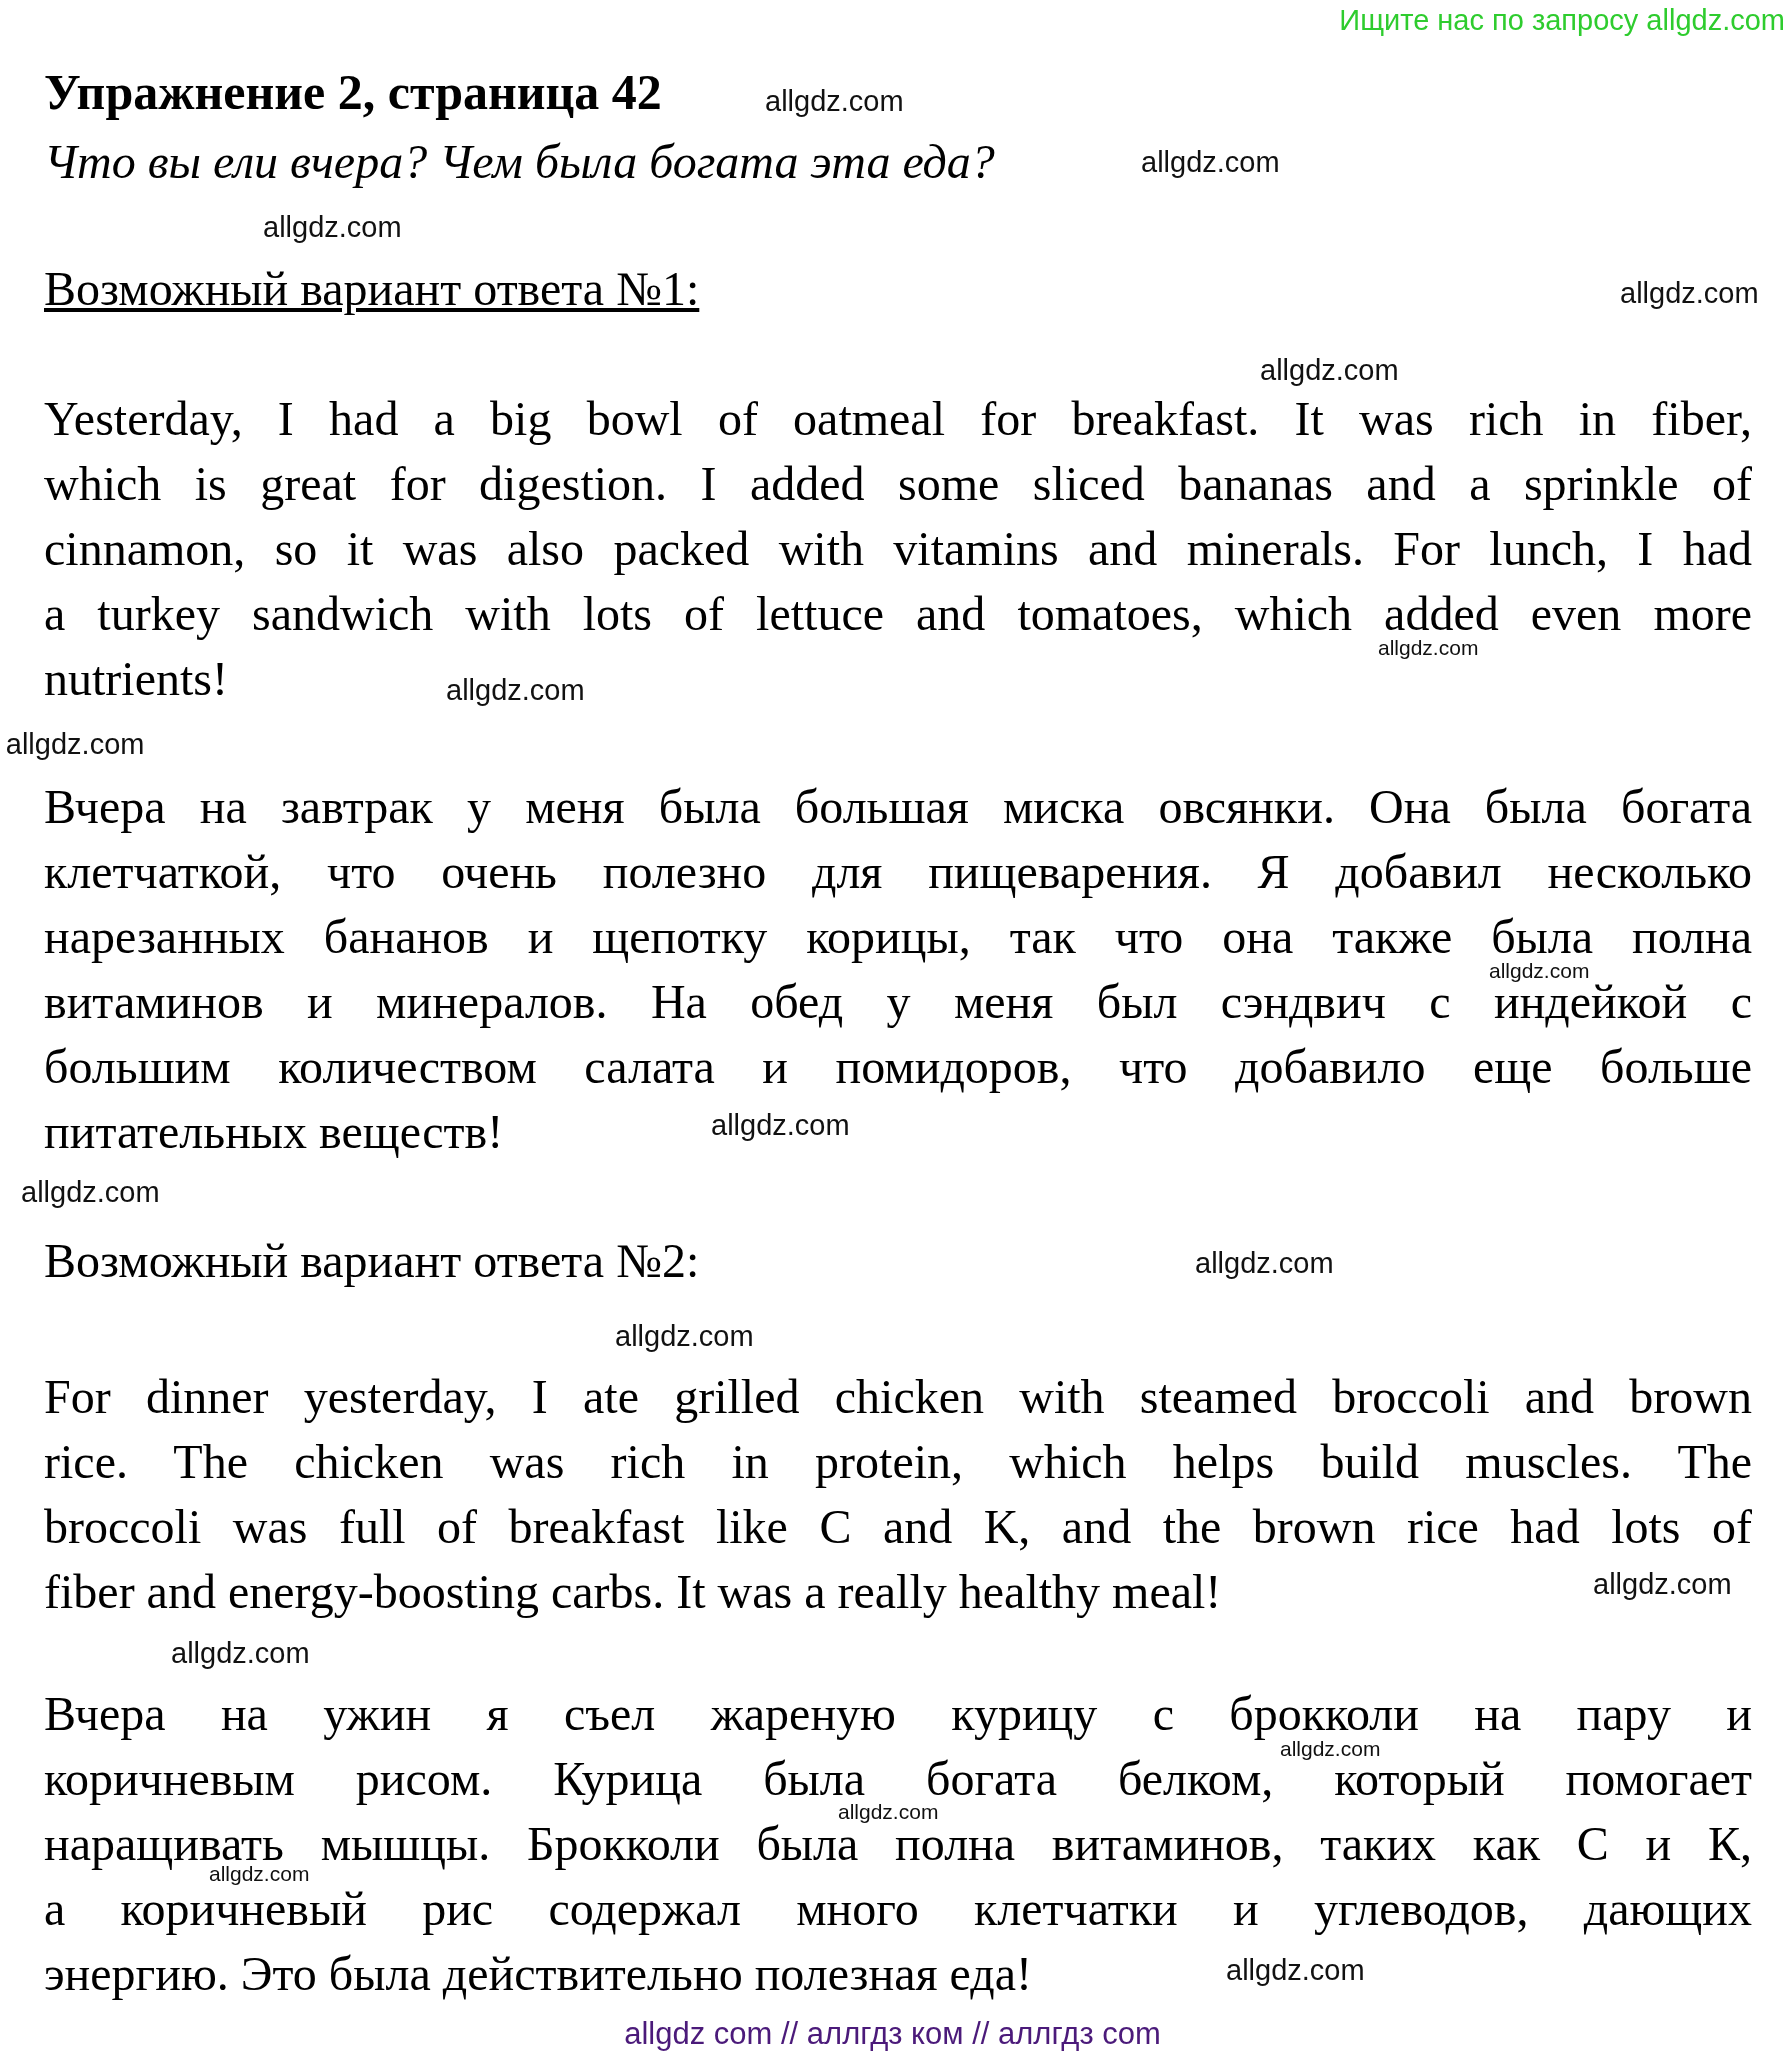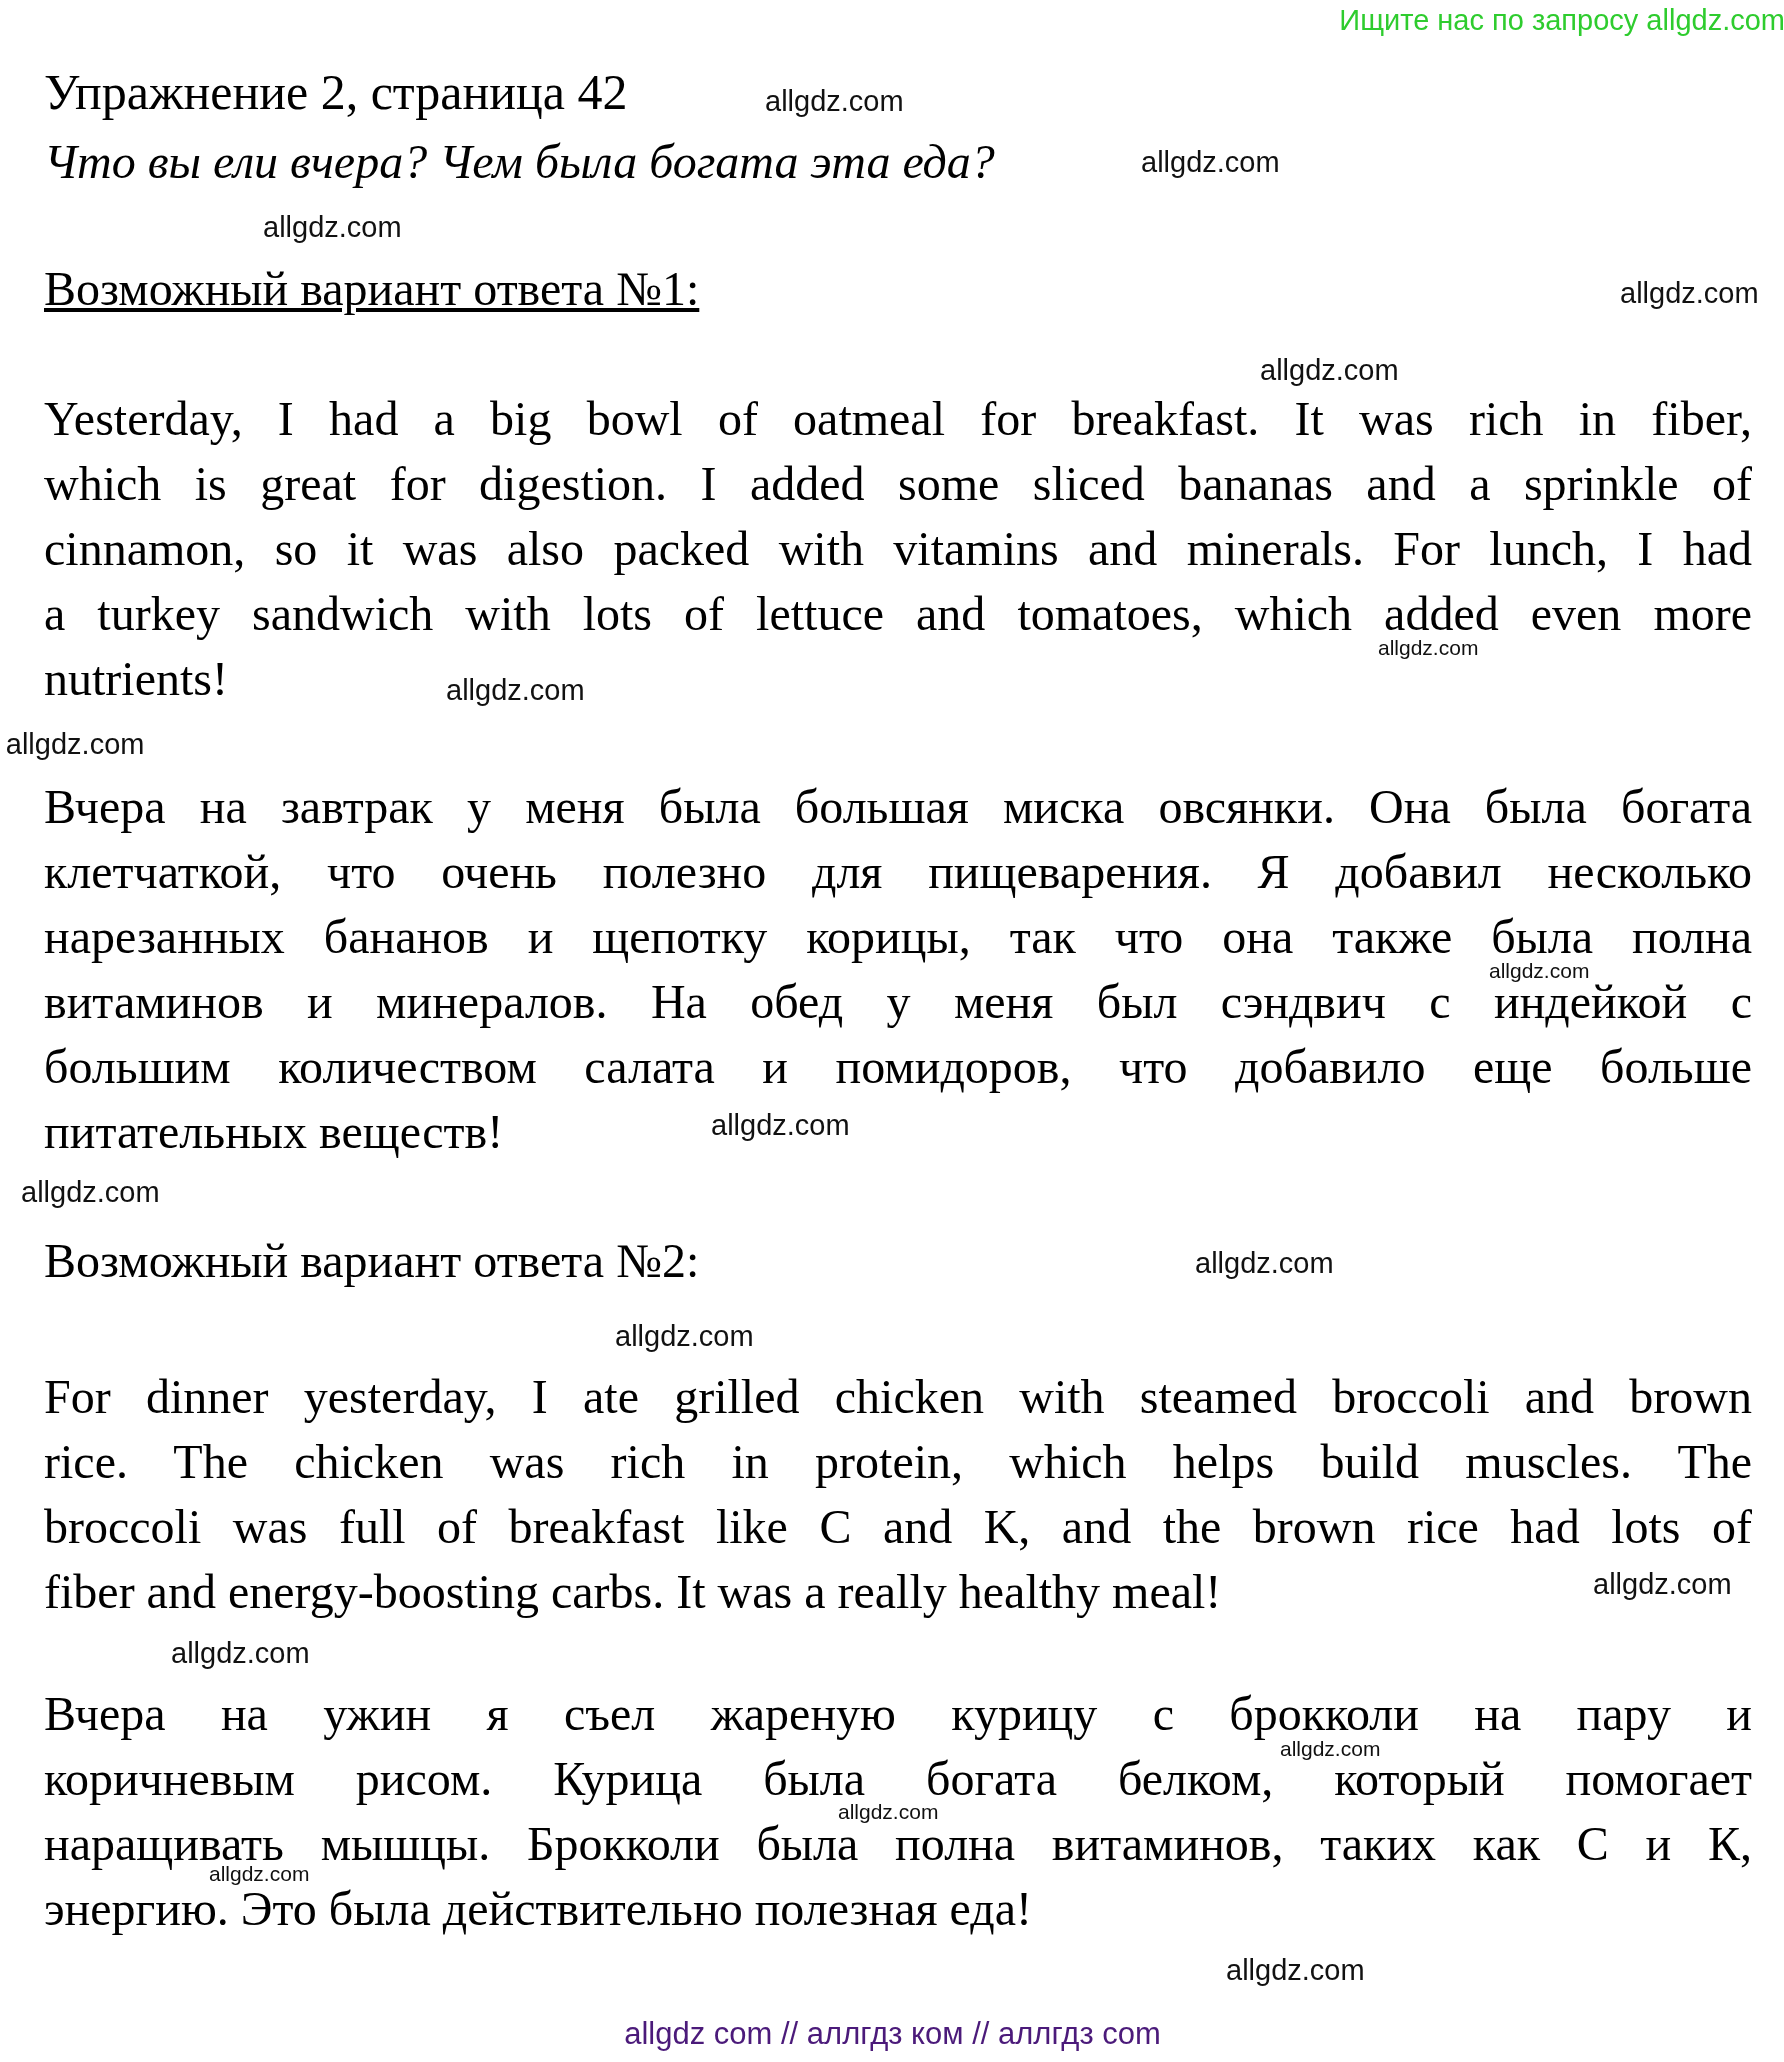--- a/index.html
+++ b/index.html
@@ -1,19 +1,19 @@
 <!DOCTYPE html>
 <html><head>
 <meta charset="utf-8">
 <style>
   html, body { margin:0; padding:0; background:#fff; }
   body { width:1785px; height:2063px; position:relative; overflow:hidden; }
   .abs { position:absolute; }
   .top-banner { top:3.8px; left:0; width:1785px; text-align:right; color:#2ecc2e; font-family:"Liberation Sans", sans-serif; font-size:29px; }
-  .title { left:44px; top:63px; font-family:"Liberation Serif", serif; font-weight:normal; font-size:50px; color:#000; }
+  .title { left:44px; top:63px; font-family:"Liberation Serif", serif; font-weight:bold; font-size:50px; color:#000; }
   .serif { font-family:"Liberation Serif", serif; font-size:48px; color:#000; line-height:65px; }
   .para { left:44px; width:1708px; text-align:justify; }
   .wm { font-family:"Liberation Sans", sans-serif; font-size:29px; color:#111; }
   .wm-s { font-family:"Liberation Sans", sans-serif; font-size:21px; color:#111; }
   .footer { top:2016px; left:0; width:1785px; text-align:center; color:#4b1a7a; font-family:"Liberation Sans", sans-serif; font-size:31px; }
   .para span.line { display:block; text-align:justify; text-align-last:justify; white-space:nowrap; }
   .para span.last { text-align-last:left; }
 </style>
 </head>
 <body>
@@ -64,20 +64,21 @@
   <span class="line">broccoli was full of breakfast like C and K, and the brown rice had lots of</span>
   <span class="line last">fiber and energy-boosting carbs. It was a really healthy meal!</span>
 </div>
 <div class="abs wm" style="left:1593px;top:1568px;">allgdz.com</div>
 <div class="abs wm" style="left:171px;top:1637px;">allgdz.com</div>
 
 <div class="abs serif para" style="top:1681px;">
   <span class="line">Вчера на ужин я съел жареную курицу с брокколи на пару и</span>
   <span class="line">коричневым рисом. Курица была богата белком, который помогает</span>
   <span class="line">наращивать мышцы. Брокколи была полна витаминов, таких как С и К,</span>
+  <span class="line">а коричневый рис содержал много клетчатки и углеводов, дающих</span>
   <span class="line last">энергию. Это была действительно полезная еда!</span>
 </div>
 <div class="abs wm-s" style="left:1280px;top:1737px;">allgdz.com</div>
 <div class="abs wm-s" style="left:838px;top:1800px;">allgdz.com</div>
 <div class="abs wm-s" style="left:209px;top:1862px;">allgdz.com</div>
 <div class="abs wm" style="left:1226px;top:1954px;">allgdz.com</div>
 
 <div class="abs footer">allgdz com  //  аллгдз ком  //  аллгдз com</div>
 
 

